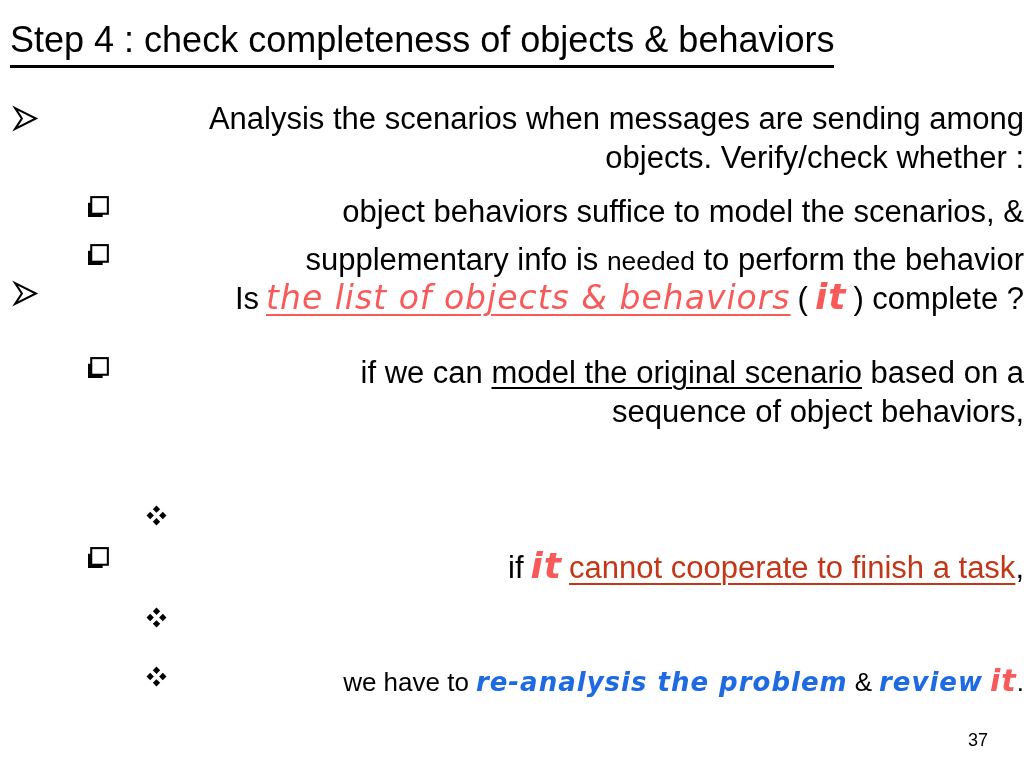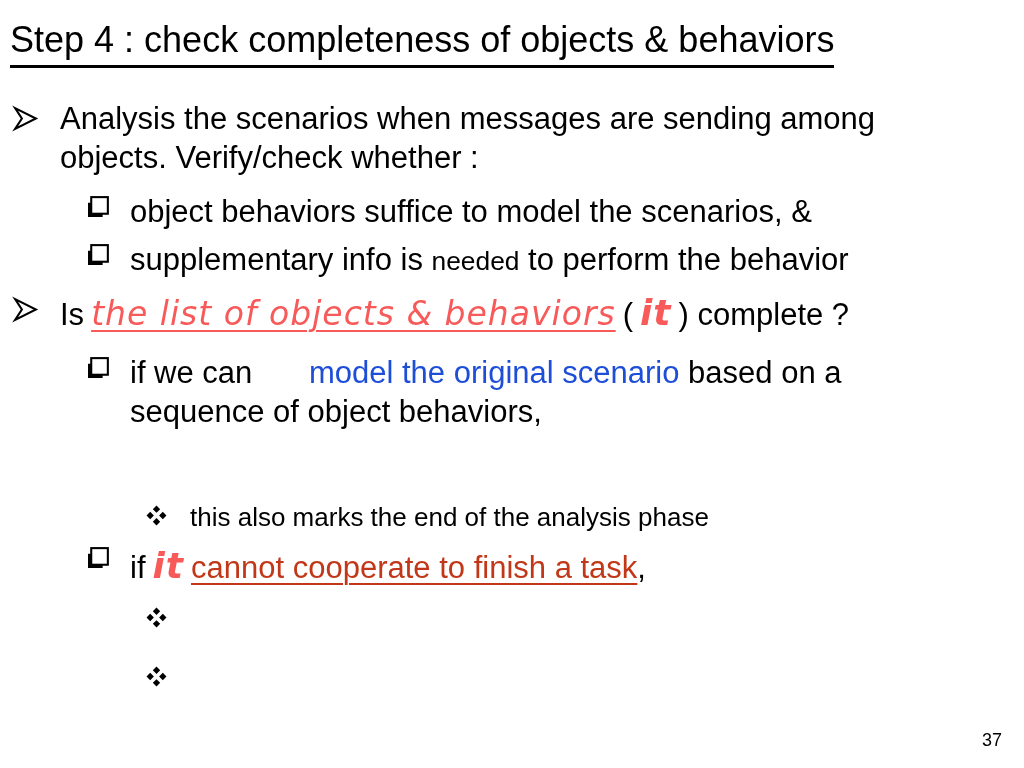--- a/index.html
+++ b/index.html
@@ -4,51 +4,51 @@
 <style>
   html,body{margin:0;padding:0;background:#fff;}
   .slide{
     position:relative;width:1024px;height:768px;background:#ffffff;
     font-family:"Liberation Sans",sans-serif;color:#000;overflow:hidden;
   }
   
   .title{position:absolute;left:10px;top:20px;font-size:36px;line-height:1.1;}
   .title-text{display:inline-block;border-bottom:3px solid #000;padding-bottom:5px;}
   
-  .line{position:absolute;left:0;right:0;}
+  .line{position:absolute;left:0;right:0;text-align:right;}
   .txt{display:inline-block;vertical-align:top;line-height:1.27;}
   .lv1 .txt{margin-left:60px;font-size:31px;}
   .lv2 .txt{margin-left:130px;font-size:31px;}
   .lv3 .txt{margin-left:190px;font-size:26px;}
   .bullet{position:absolute;display:inline-block;}
   .bullet-arrow{left:12px;top:6px;}
   .bullet-square{left:85px;top:2px;}
   .bullet-diamond{left:146px;top:4px;}
   
   .b1{top:99px;}  .b1 .txt{width:905px;}
   .b2{top:192px;}
   .b3{top:240px;}
-  .b4{top:290px;}
+  .b4{top:274px;}
   .b5{top:353px;} .b5 .txt{width:790px;}
   .b6{top:447px;}
   .b7{top:501px;}
   .b8{top:543px;}
   .b9{top:603px;}
   .b10{top:662px;}
   
   .comic{font-family:"DejaVu Sans",sans-serif;font-style:italic;letter-spacing:1px;}
   .it{font-weight:700;font-size:1.16em;color:#F85A5A;}
   .red-phrase{color:#F85A5A;font-size:33px;text-decoration:underline;text-decoration-thickness:2px;text-underline-offset:5px;}
-  .magenta-phrase{color:#1d4ed8;text-decoration-thickness:2px;text-underline-offset:4px;margin-left:48px;}
+  .magenta-phrase{color:#000000;text-decoration:underline;text-decoration-thickness:2px;text-underline-offset:4px;}
   .brick-phrase{color:#C13717;text-decoration:underline;text-decoration-thickness:2px;text-underline-offset:5px;}
   .blue{color:#1E6AE2;font-weight:700;}
   .small-word{font-size:0.85em;}
   .g-l{margin-left:7px;} .g-r{margin-right:7px;}
   
-  .page-number{position:absolute;right:22px;top:730px;font-size:18px;}
+  .page-number{position:absolute;right:36px;top:730px;font-size:18px;}
 </style>
 </head>
 <body>
 
 <div class="slide">
 
   <div class="title">
     <span class="title-text">Step 4 : check completeness of objects &amp; behaviors</span>
   </div>
 
@@ -100,21 +100,20 @@
     <span class="txt"><span>if we can </span><span class="magenta-phrase">model the original scenario</span><span> based on a sequence of object behaviors,</span></span>
   </div>
 
 
   <div class="line lv3 b7">
     <span class="bullet bullet-diamond">
       <svg width="21" height="21" viewBox="0 0 20 20">
           <path d="M10 0.5 L13.5 4 L10 7.5 L6.5 4 Z M16 6.5 L19.5 10 L16 13.5 L12.5 10 Z M10 12.5 L13.5 16 L10 19.5 L6.5 16 Z M4 6.5 L7.5 10 L4 13.5 L0.5 10 Z" fill="#000"></path>
         </svg>
     </span>
-    <span class="txt">this also marks the end of the analysis phase</span>
   </div>
 
   <div class="line lv2 b8">
     <span class="bullet bullet-square">
       <svg width="27" height="27" viewBox="0 0 26 26">
           <rect x="6" y="3" width="16" height="16" fill="#fff" stroke="#000" stroke-width="2"></rect>
           <path d="M4.5 8.5 V20.5 H17" fill="none" stroke="#000" stroke-width="3.2"></path>
         </svg>
     </span>
     <span class="txt"><span>if</span><span class="comic it g-l g-r">it</span><span class="brick-phrase">cannot cooperate to finish a task</span><span>,</span></span>
@@ -127,17 +126,18 @@
         </svg>
     </span>
   </div>
 
   <div class="line lv3 b10">
     <span class="bullet bullet-diamond">
       <svg width="21" height="21" viewBox="0 0 20 20">
           <path d="M10 0.5 L13.5 4 L10 7.5 L6.5 4 Z M16 6.5 L19.5 10 L16 13.5 L12.5 10 Z M10 12.5 L13.5 16 L10 19.5 L6.5 16 Z M4 6.5 L7.5 10 L4 13.5 L0.5 10 Z" fill="#000"></path>
         </svg>
     </span>
+    <span class="txt"><span>we have to</span><span class="comic blue g-l g-r">re-analysis the problem</span><span>&amp;</span><span class="comic blue g-l">review</span><span class="comic it g-l">it</span><span>.</span></span>
   </div>
 
   <div class="page-number">37</div>
 
 </div>
 
 </body></html>

